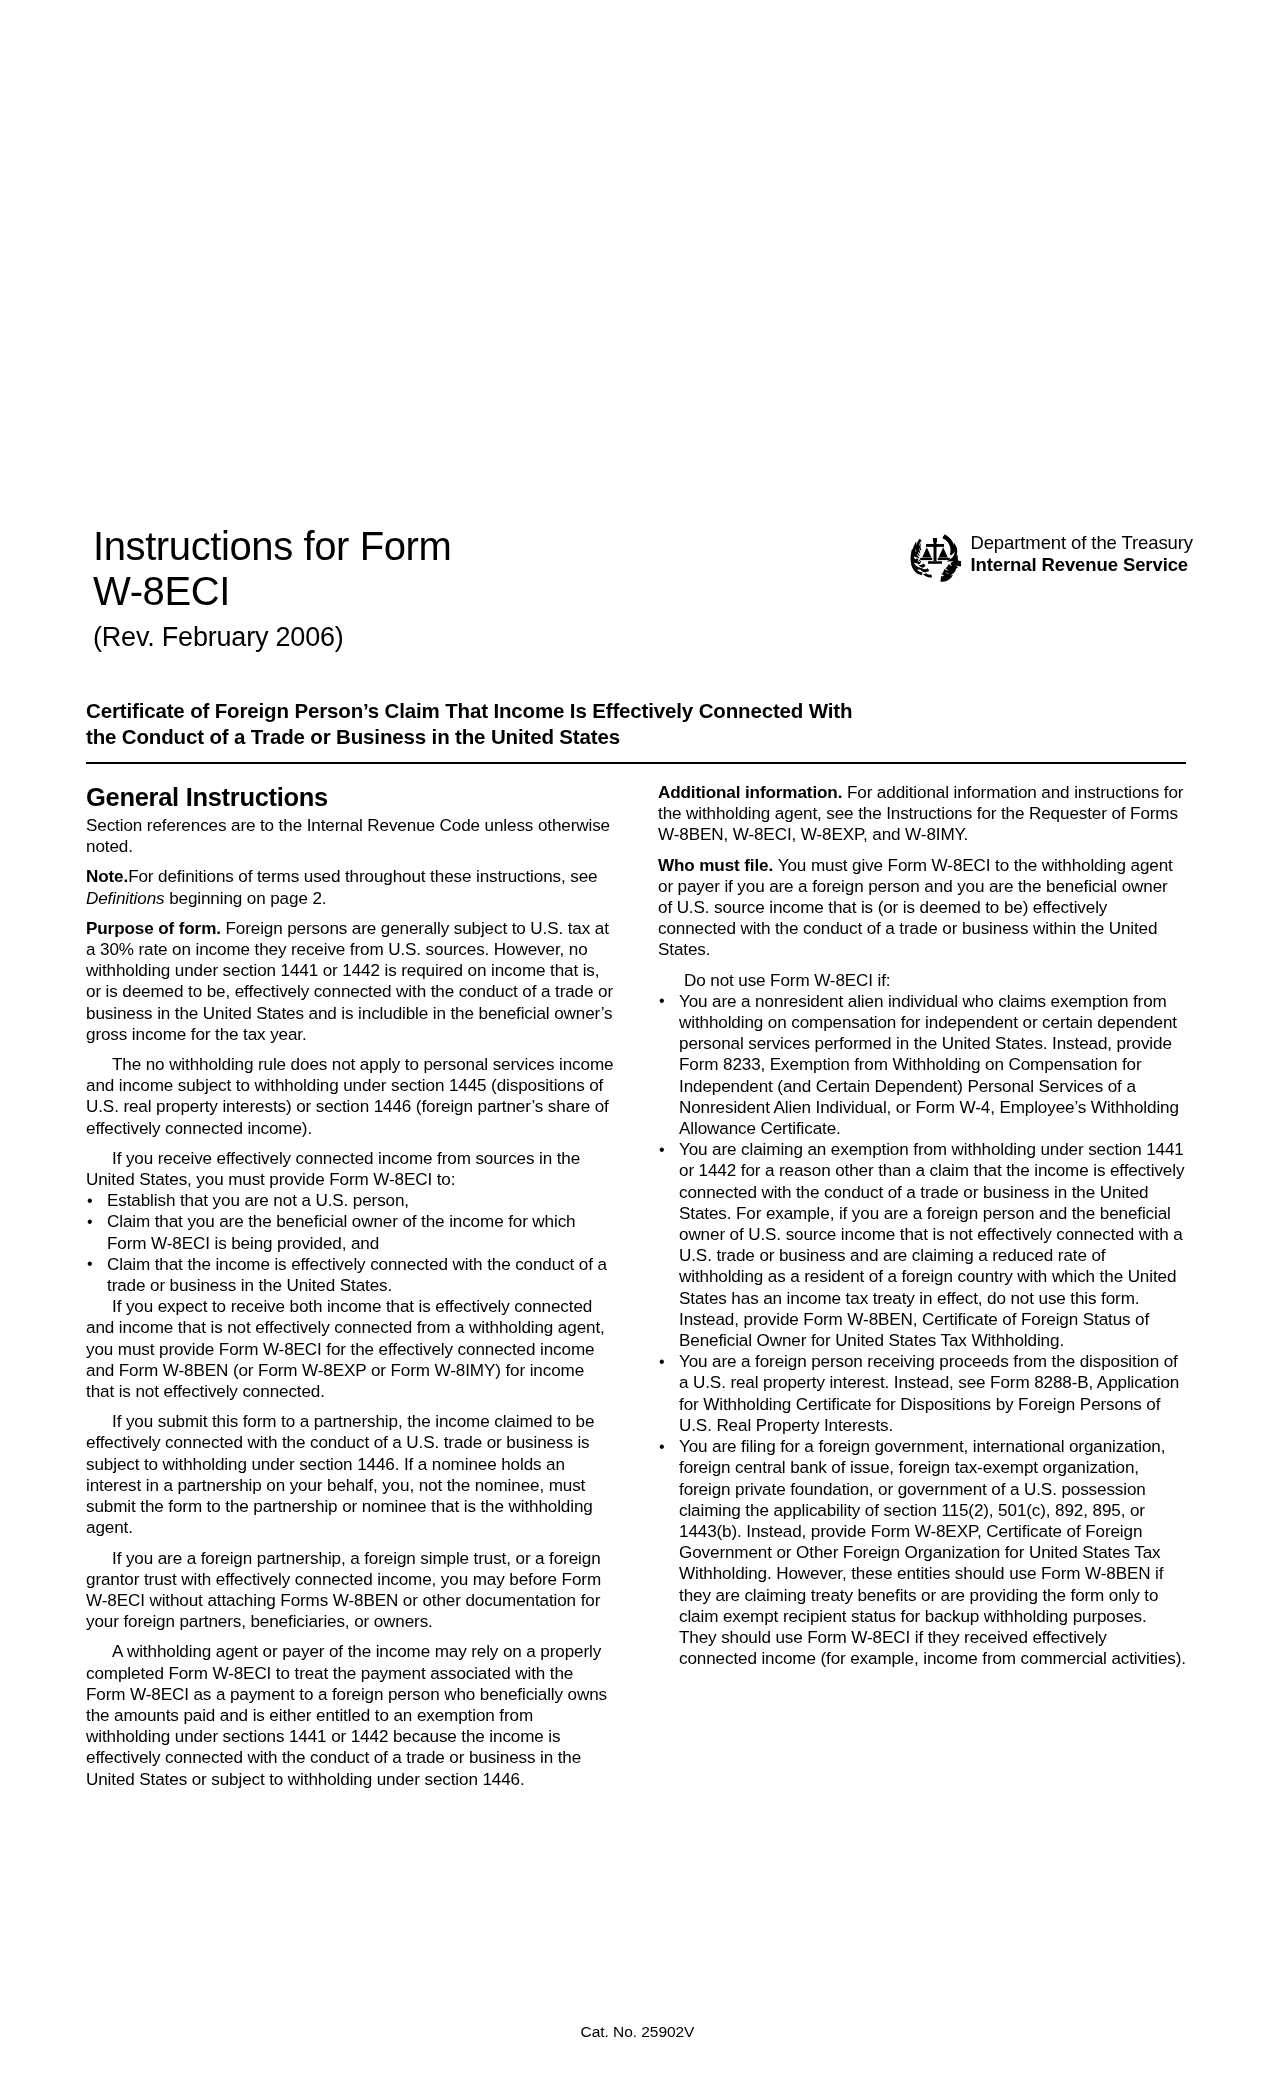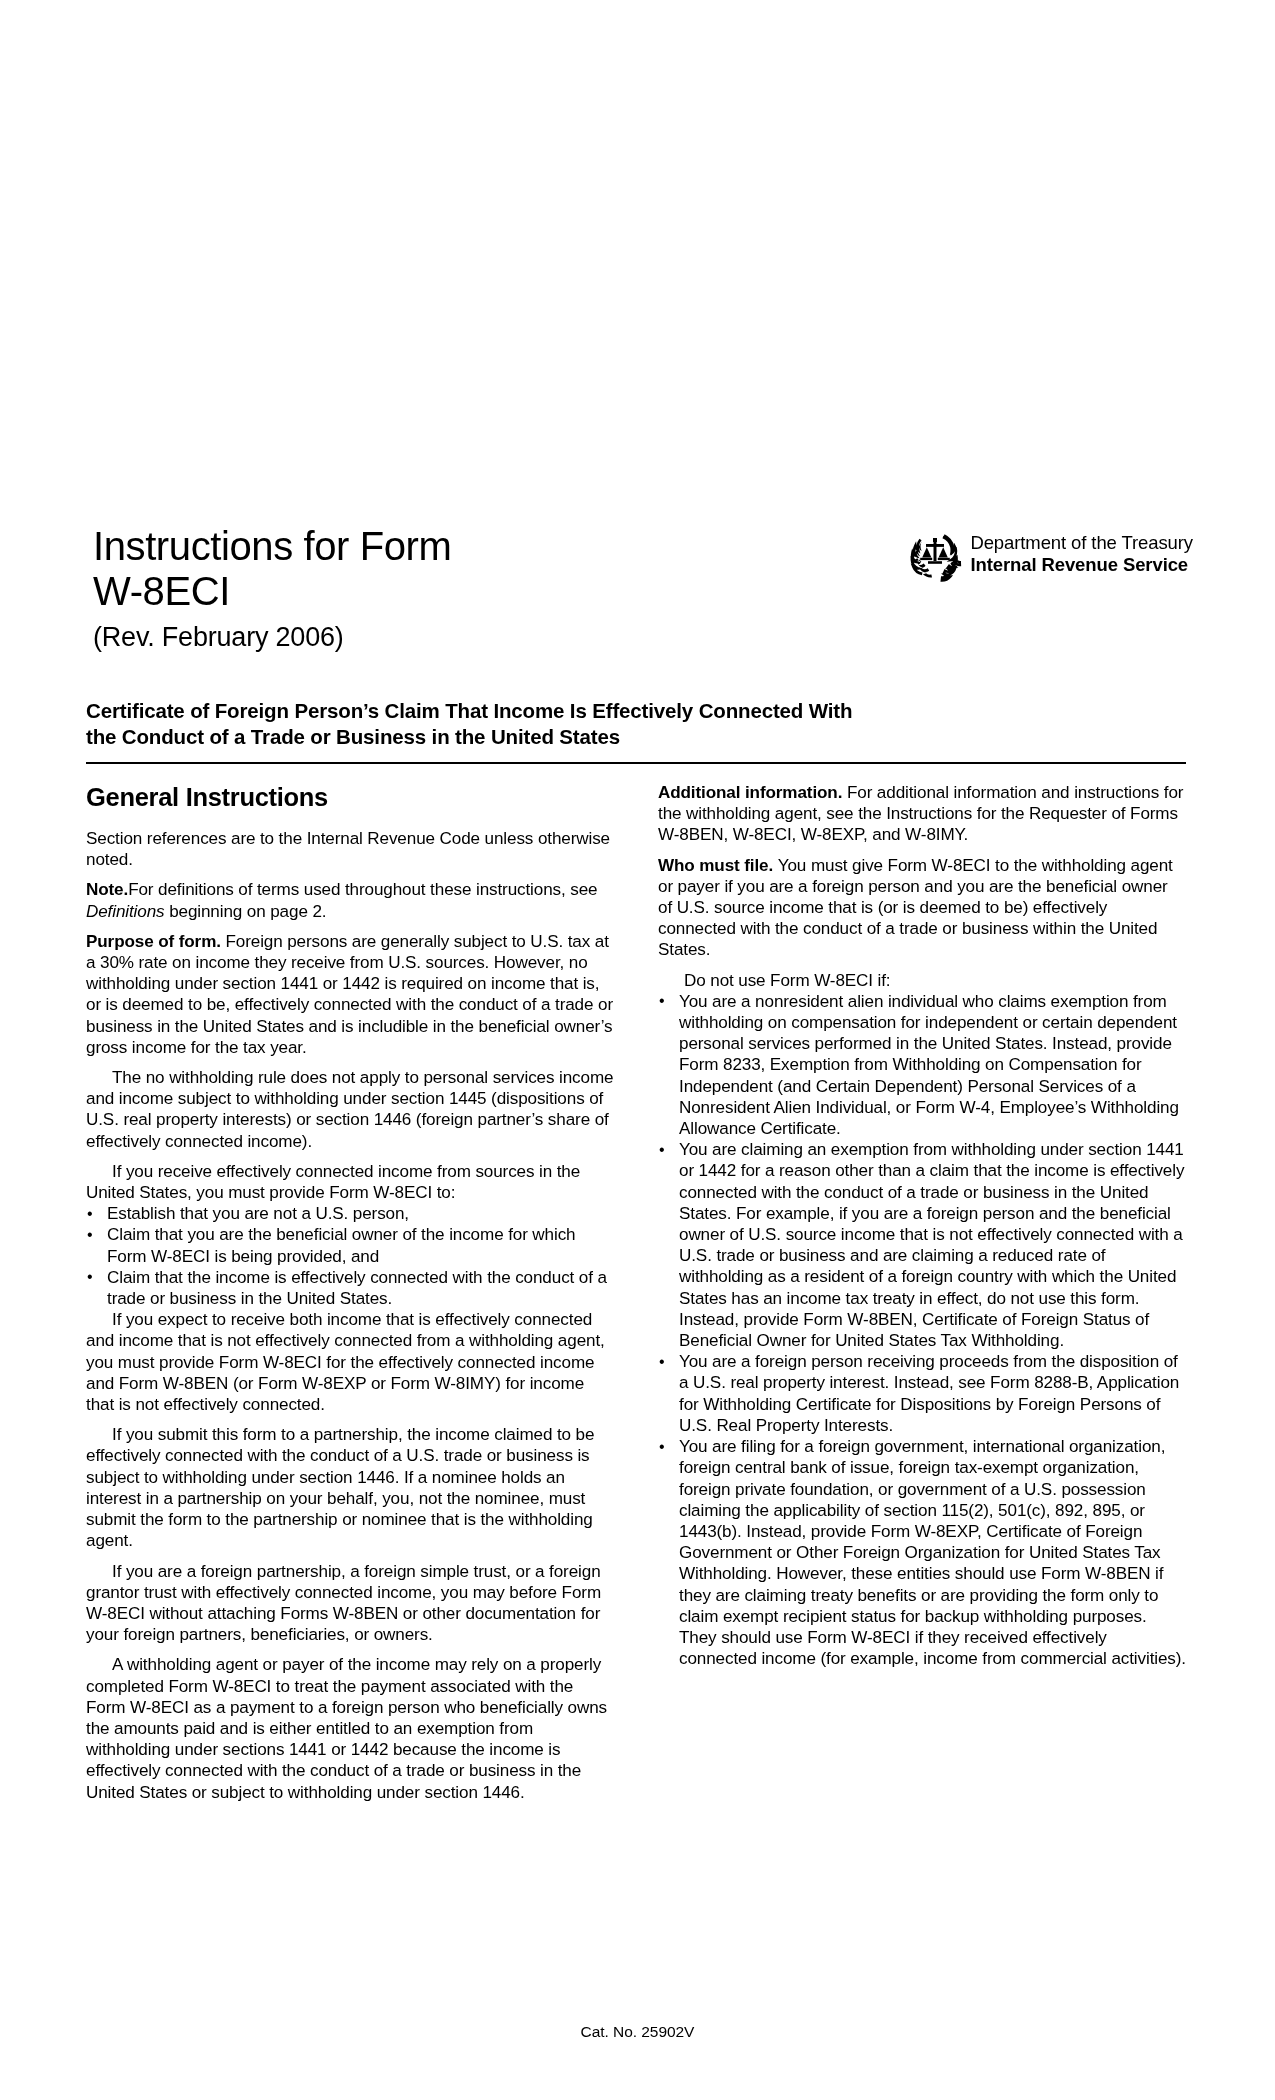--- a/index.html
+++ b/index.html
@@ -128,21 +128,21 @@
   .col {
     width: 528px;
     flex: 0 0 528px;
   }
 
   .section-head {
     font-size: 25.5px;
     line-height: 30px;
     font-weight: 700;
     letter-spacing: -0.3px;
-    margin: 0 0 16px 0;
+    margin: 0 0 3px 0;
   }
 
   p.body {
     font-size: 17.1px;
     line-height: 21.2px;
     margin: 0;
     letter-spacing: -0.12px;
     text-align: left;
   }
 

